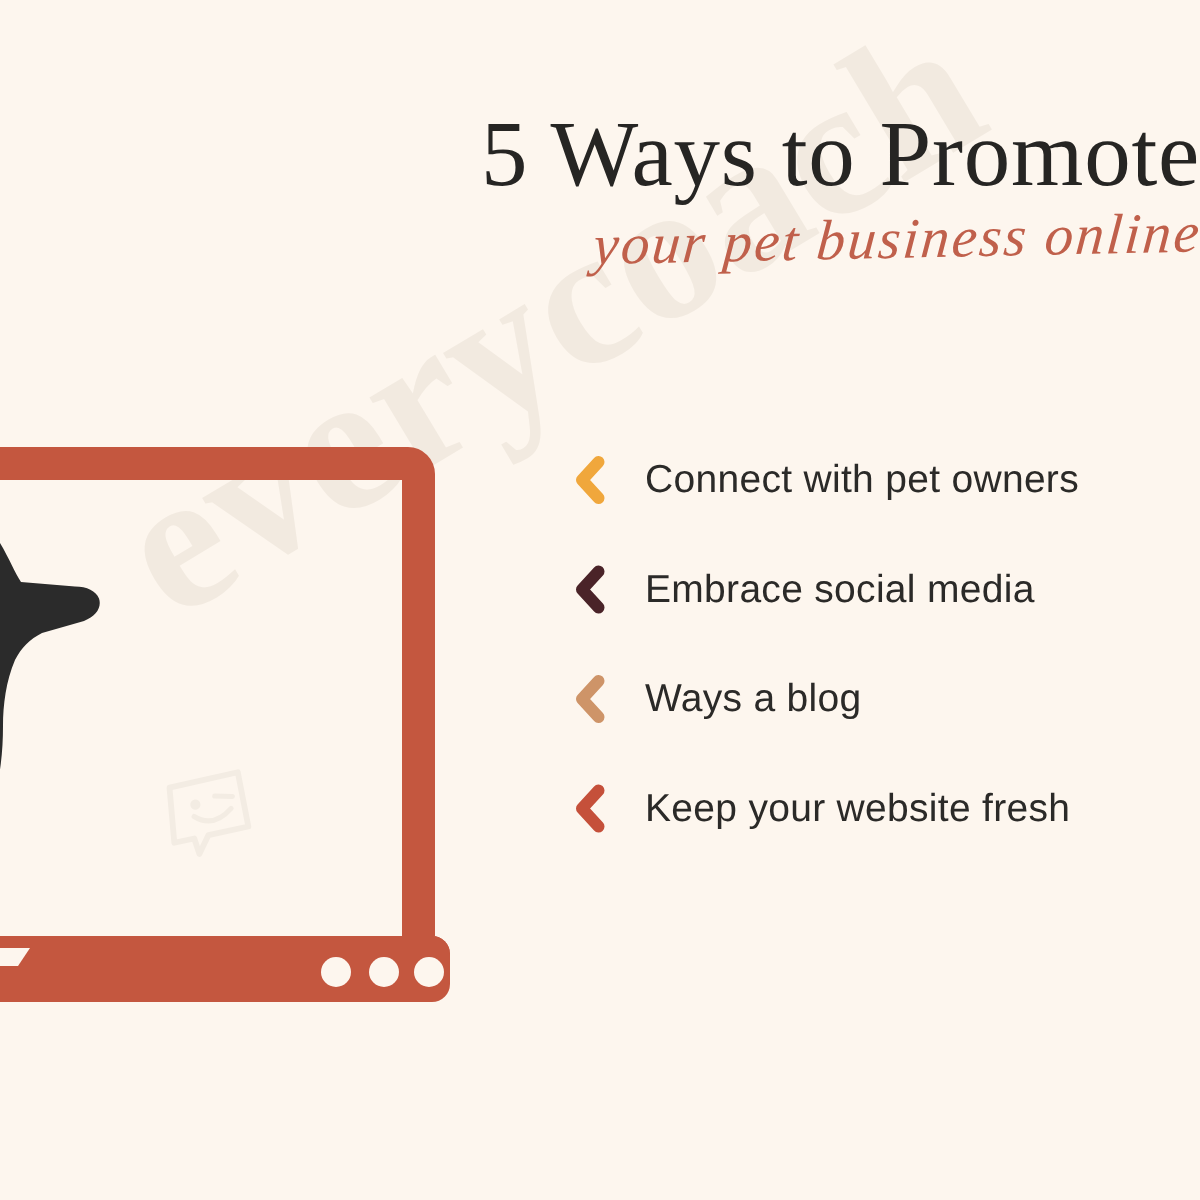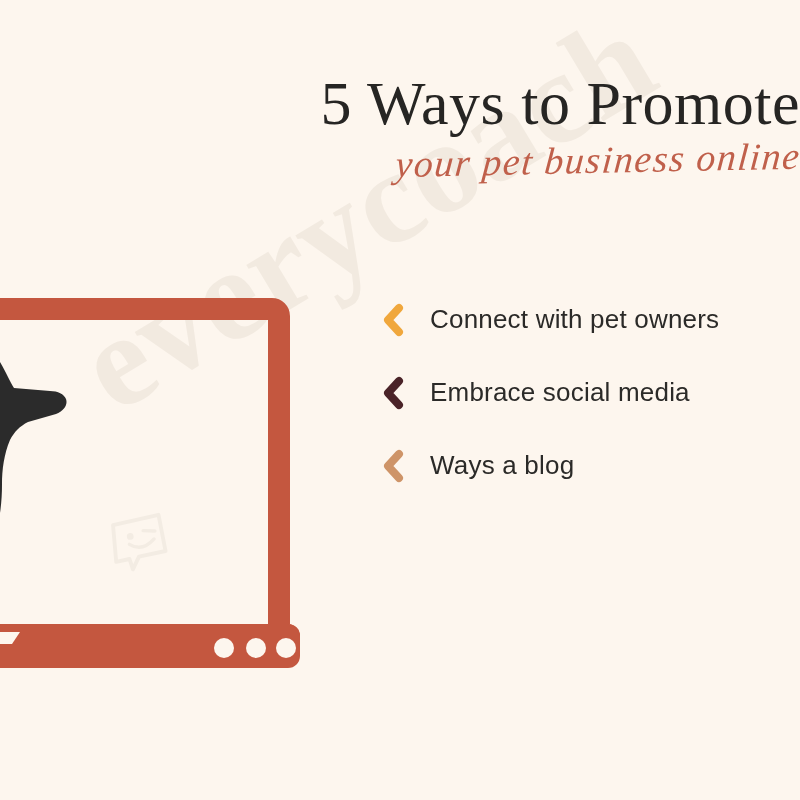--- a/index.html
+++ b/index.html
@@ -255,17 +255,25 @@
 
     <div class="list-item">
       <span class="chev">
         <svg width="26" height="34" viewBox="0 0 26 34" fill="none">
           <path d="M19 5 L8 17 L19 29" stroke="#CE9468" stroke-width="8" stroke-linecap="round" stroke-linejoin="round"></path>
         </svg>
       </span>
       <span class="item-label">Ways a blog</span>
     </div>
 
+    <div class="list-item">
+      <span class="chev">
+        <svg width="26" height="34" viewBox="0 0 26 34" fill="none">
+          <path d="M19 5 L8 17 L19 29" stroke="#C5503A" stroke-width="8" stroke-linecap="round" stroke-linejoin="round"></path>
+        </svg>
+      </span>
+      <span class="item-label">Keep your website fresh</span>
+    </div>
 
 
   </div>
 
 </div>
 
 </body></html>

